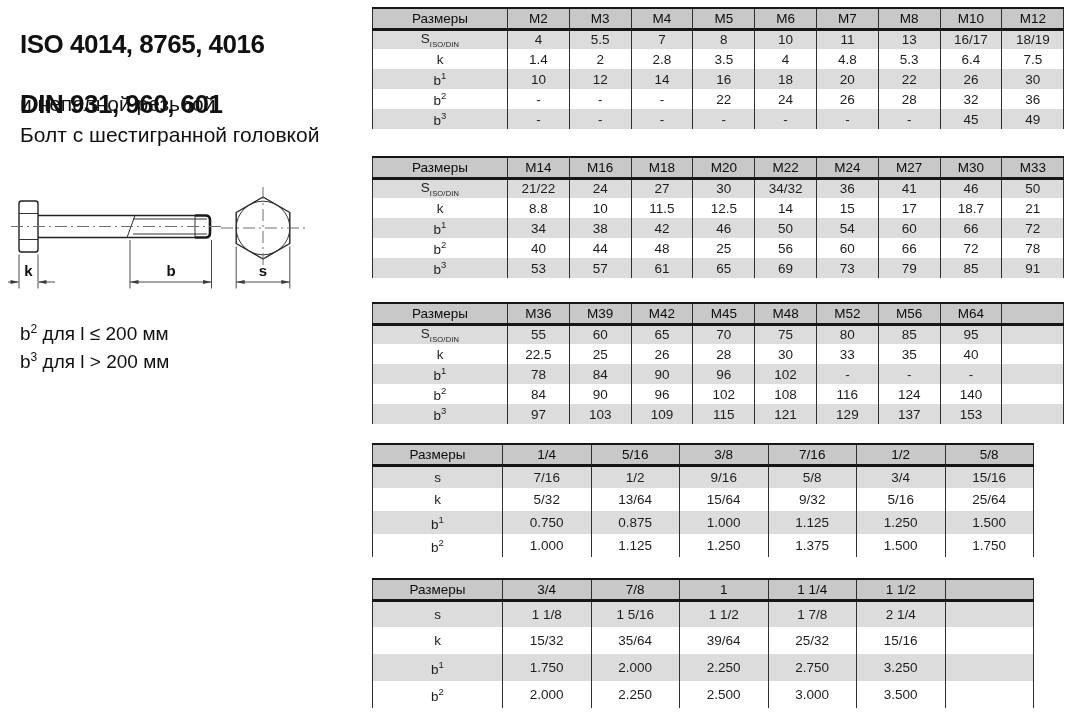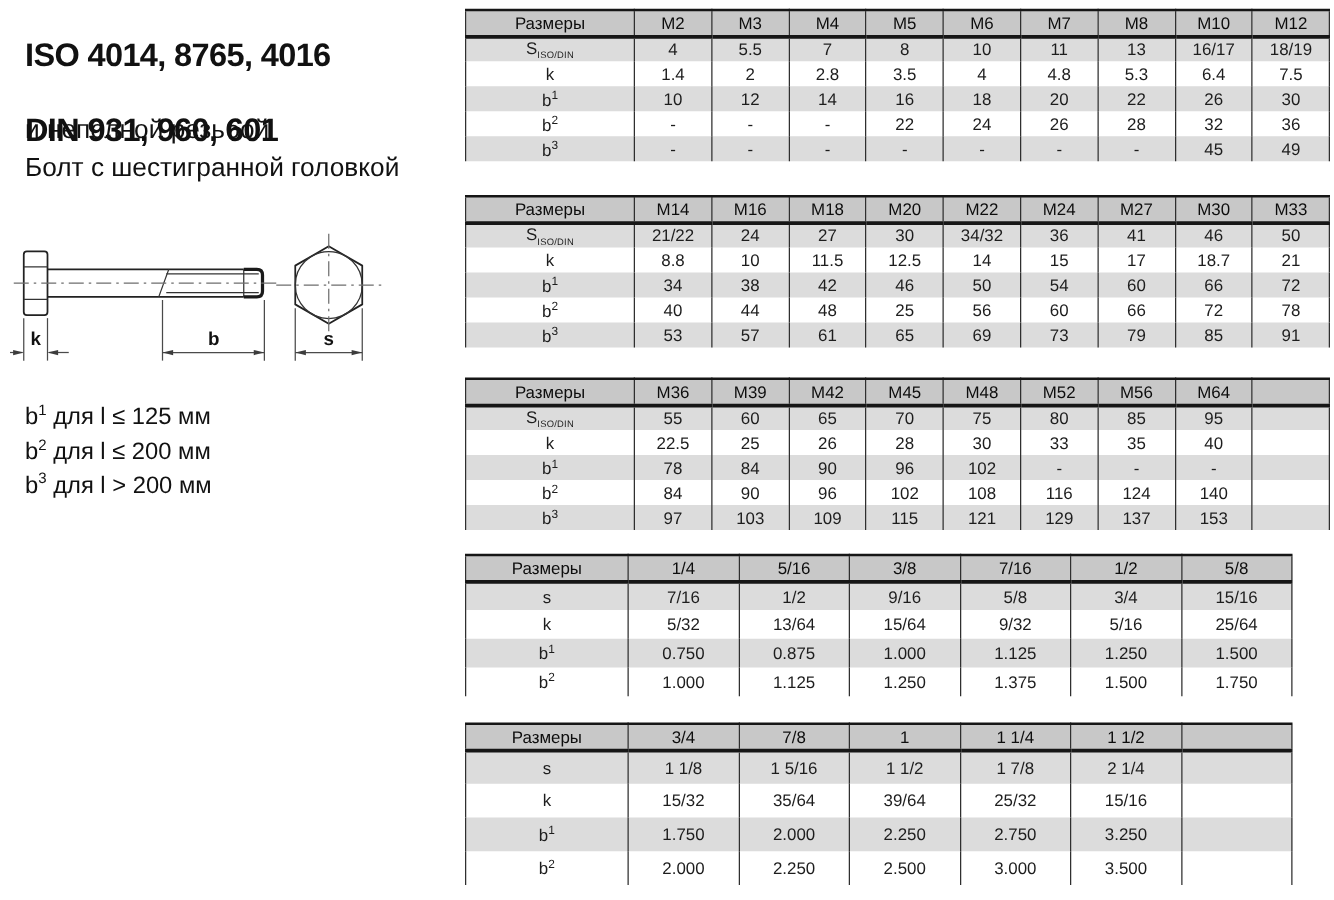--- a/index.html
+++ b/index.html
@@ -125,21 +125,20 @@
     <line class="dim" x1="281.8" y1="60.5" x2="281.8" y2="102.5"></line>
     <line class="dim" x1="228.2" y1="96" x2="281.8" y2="96"></line>
     <polygon class="arr" points="228.2,96 236.7,93.9 236.7,98.1"></polygon>
     <polygon class="arr" points="281.8,96 273.3,93.9 273.3,98.1"></polygon>
     <text class="dim-label" x="255" y="90" text-anchor="middle">s</text>
   </g>
 </svg>
 </div>
 
 <div class="notes">
-    <div class="note-line">b<sup>1</sup> для l ≤ 125 мм</div>
     <div class="note-line">b<sup>2</sup> для l ≤ 200 мм</div>
     <div class="note-line">b<sup>3</sup> для l &gt; 200 мм</div>
   </div>
 
 <div class="tbl-holder" id="t1">
     <table class="dim-table t-metric">
       <colgroup>
         <col class="c-label">
         <col class="c-data">
         <col class="c-data">

